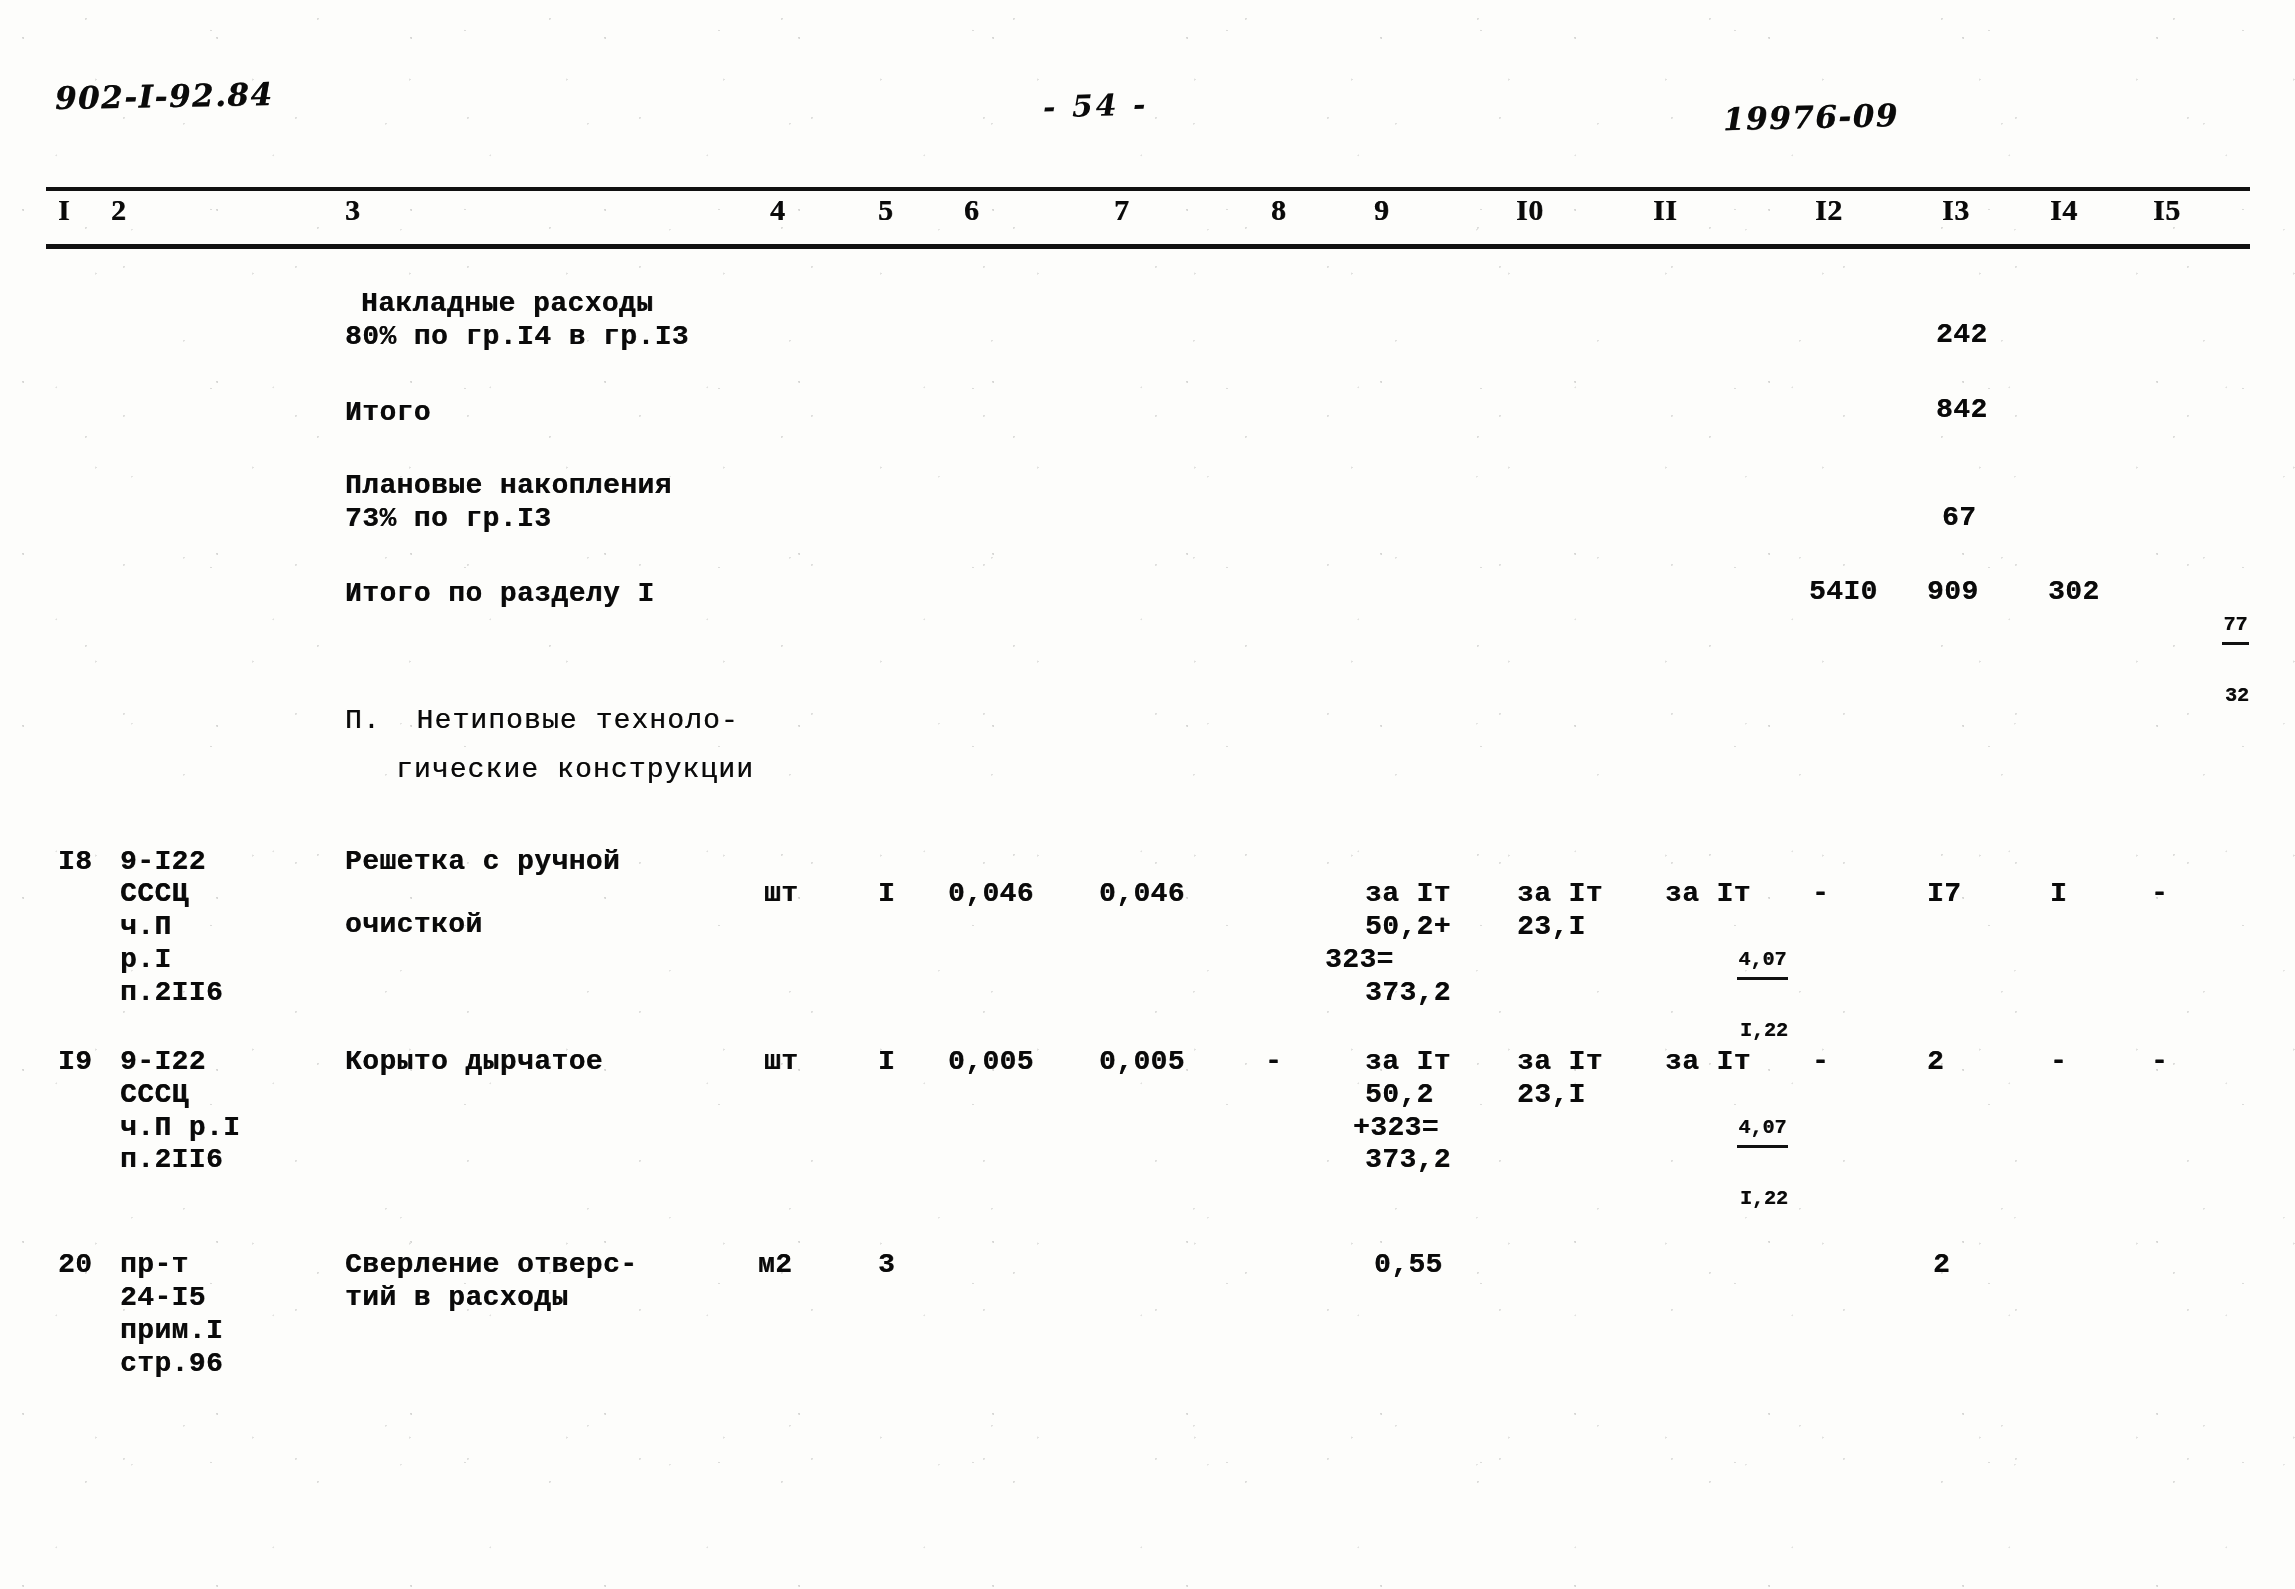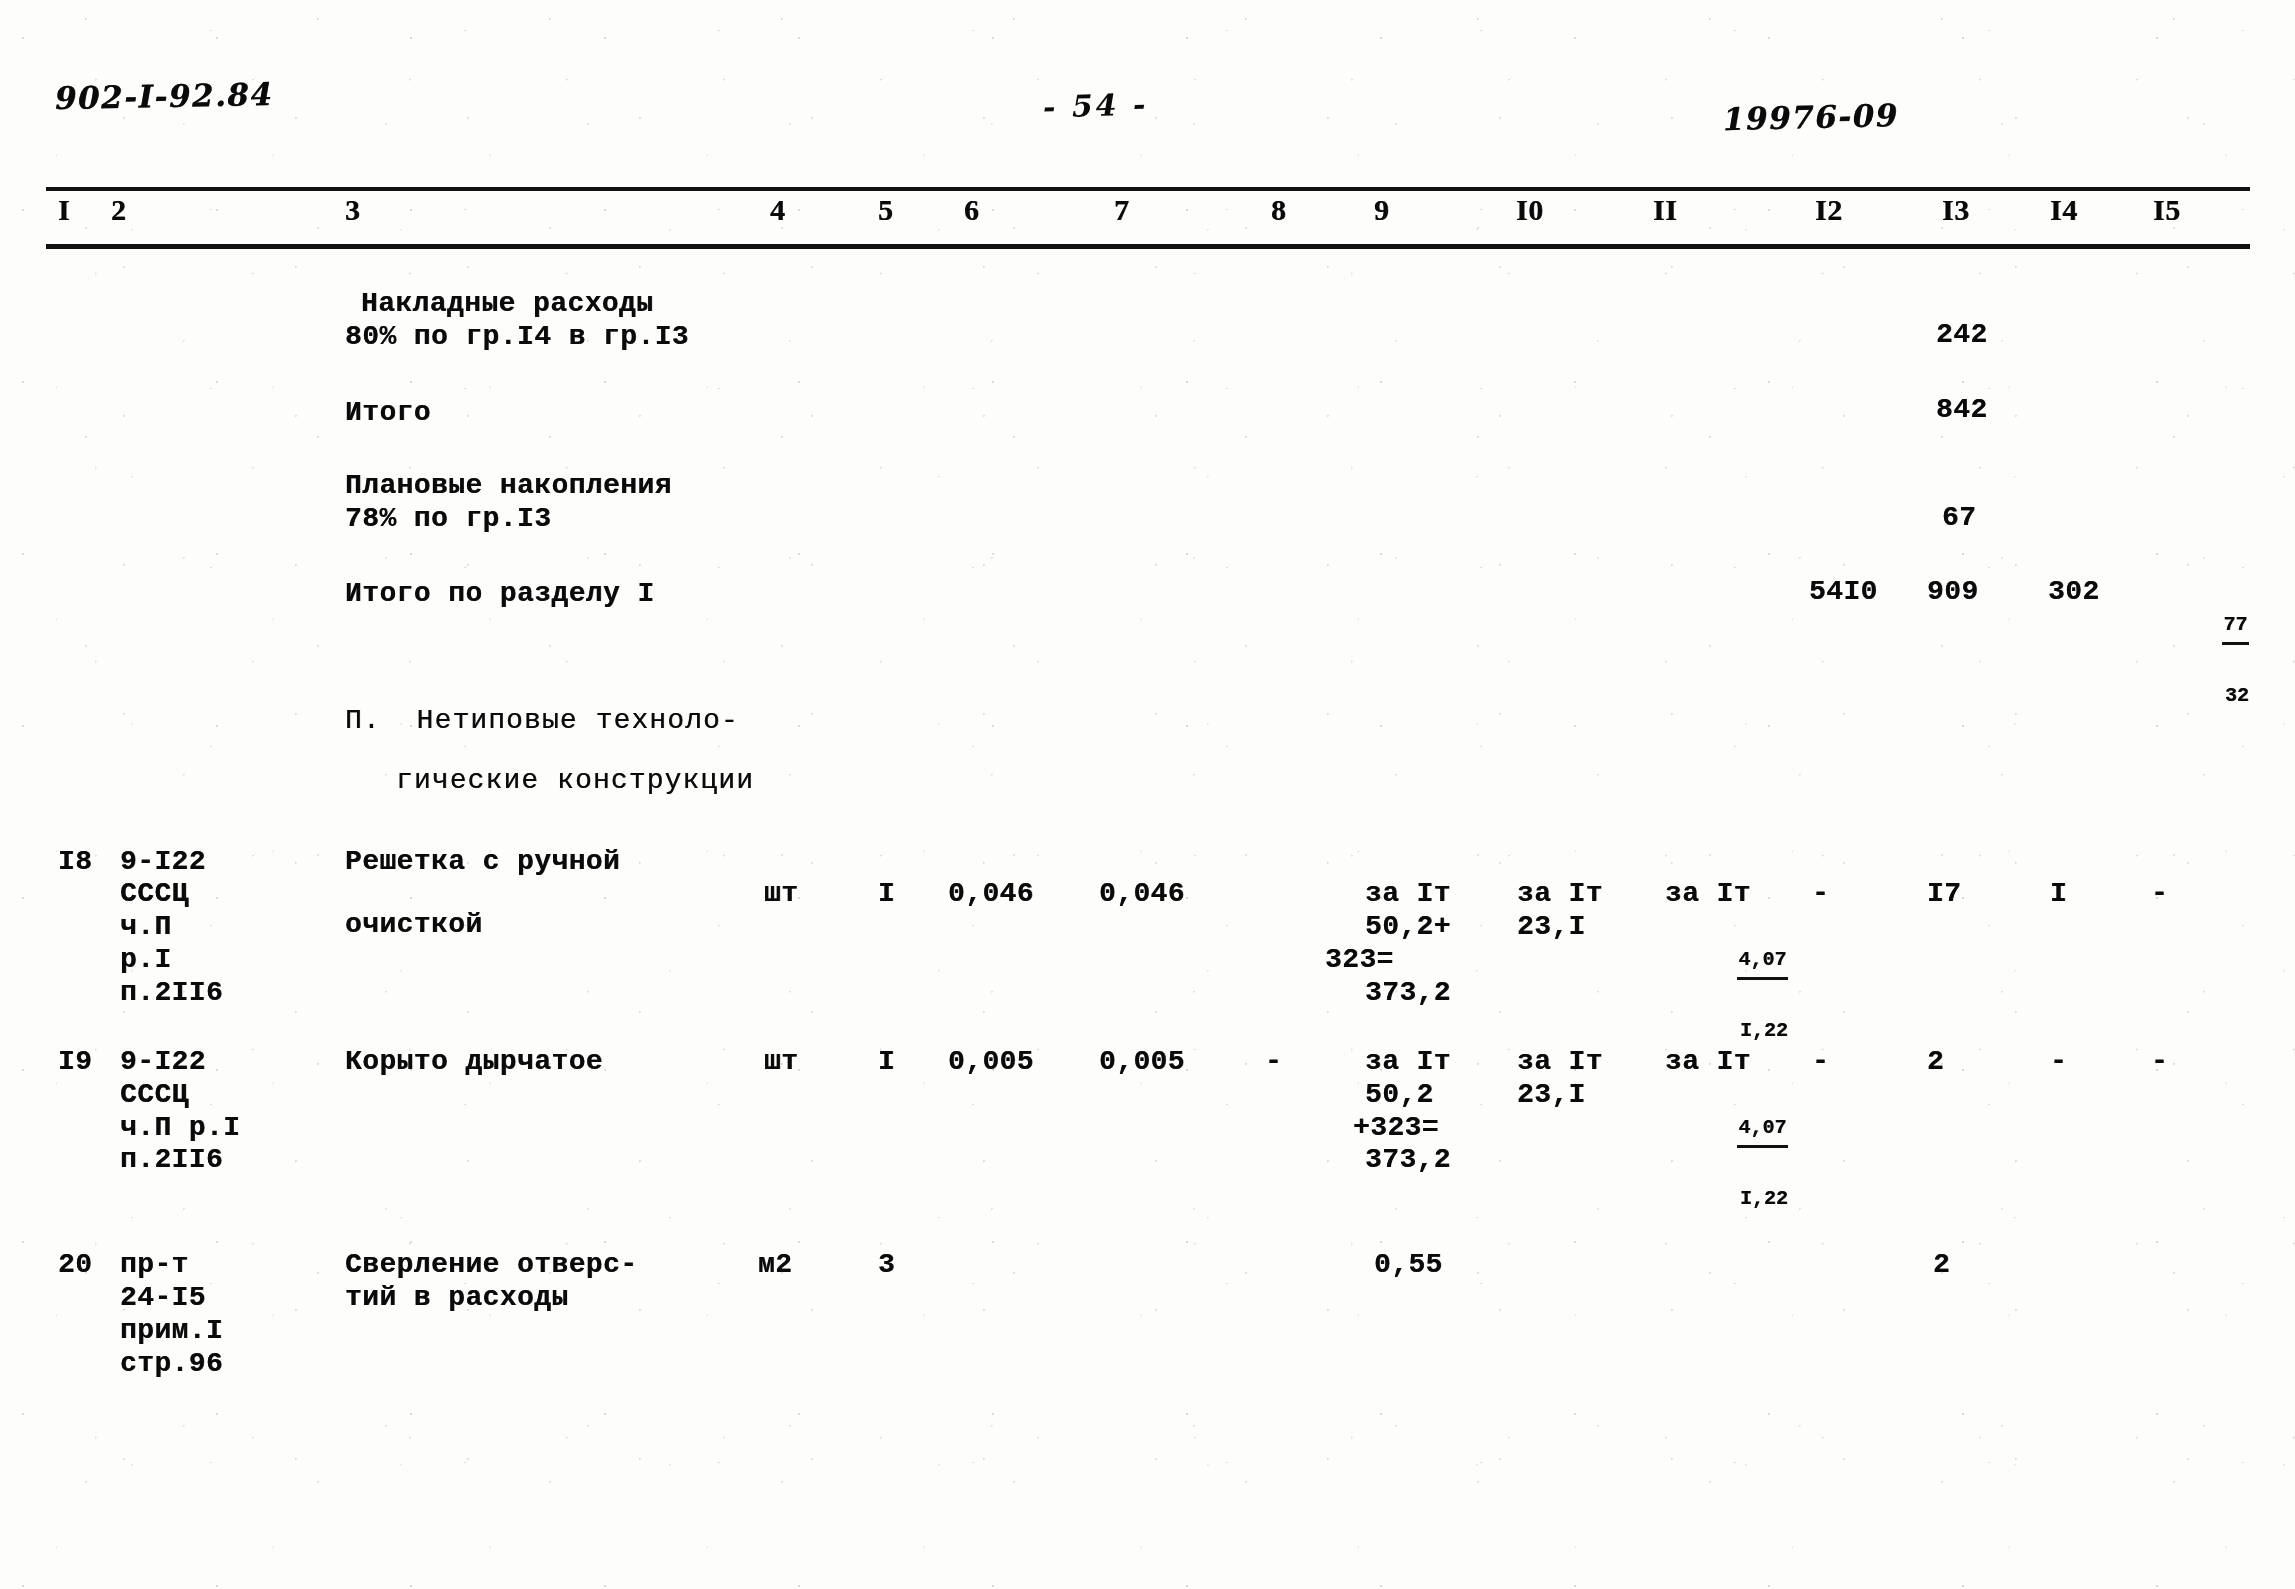--- a/index.html
+++ b/index.html
@@ -155,34 +155,34 @@
   <div class="tbl">
 
     <div class="cell" style="left:361px; top:33px">Накладные расходы</div>
     <div class="cell" style="left:345px; top:66px">80% по гр.I4 в гр.I3</div>
     <div class="cell" style="left:1936px; top:64px">242</div>
 
     <div class="cell" style="left:345px; top:142px">Итого</div>
     <div class="cell" style="left:1936px; top:139px">842</div>
 
     <div class="cell" style="left:345px; top:215px">Плановые накопления</div>
-    <div class="cell" style="left:345px; top:248px">78% по гр.I3</div>
+    <div class="cell" style="left:345px; top:248px">73% по гр.I3</div>
     <div class="cell" style="left:1942px; top:247px">67</div>
 
     <div class="cell" style="left:345px; top:323px">Итого по разделу I</div>
     <div class="cell" style="left:1809px; top:321px">54I0</div>
     <div class="cell" style="left:1927px; top:321px">909</div>
     <div class="cell" style="left:2048px; top:321px">302</div>
     <div class="frac" style="left:2150px; top:321px">
       <span class="num">77</span>
       <span class="den">32</span>
     </div>
 
     <div class="section-title" style="left:345px; top:448px">П.  Нетиповые техноло-</div>
-    <div class="section-title" style="left:396px; top:508px">гические конструкции</div>
+    <div class="section-title" style="left:396px; top:497px">гические конструкции</div>
 
     <div class="cell" style="left:58px;  top:591px">I8</div>
     <div class="cell" style="left:120px; top:591px">9-I22</div>
     <div class="cell" style="left:120px; top:623px">СССЦ</div>
     <div class="cell" style="left:120px; top:656px">ч.П</div>
     <div class="cell" style="left:120px; top:689px">р.I</div>
     <div class="cell" style="left:120px; top:722px">п.2II6</div>
 
     <div class="cell" style="left:345px; top:591px">Решетка с ручной</div>
     <div class="cell" style="left:345px; top:654px">очисткой</div>

